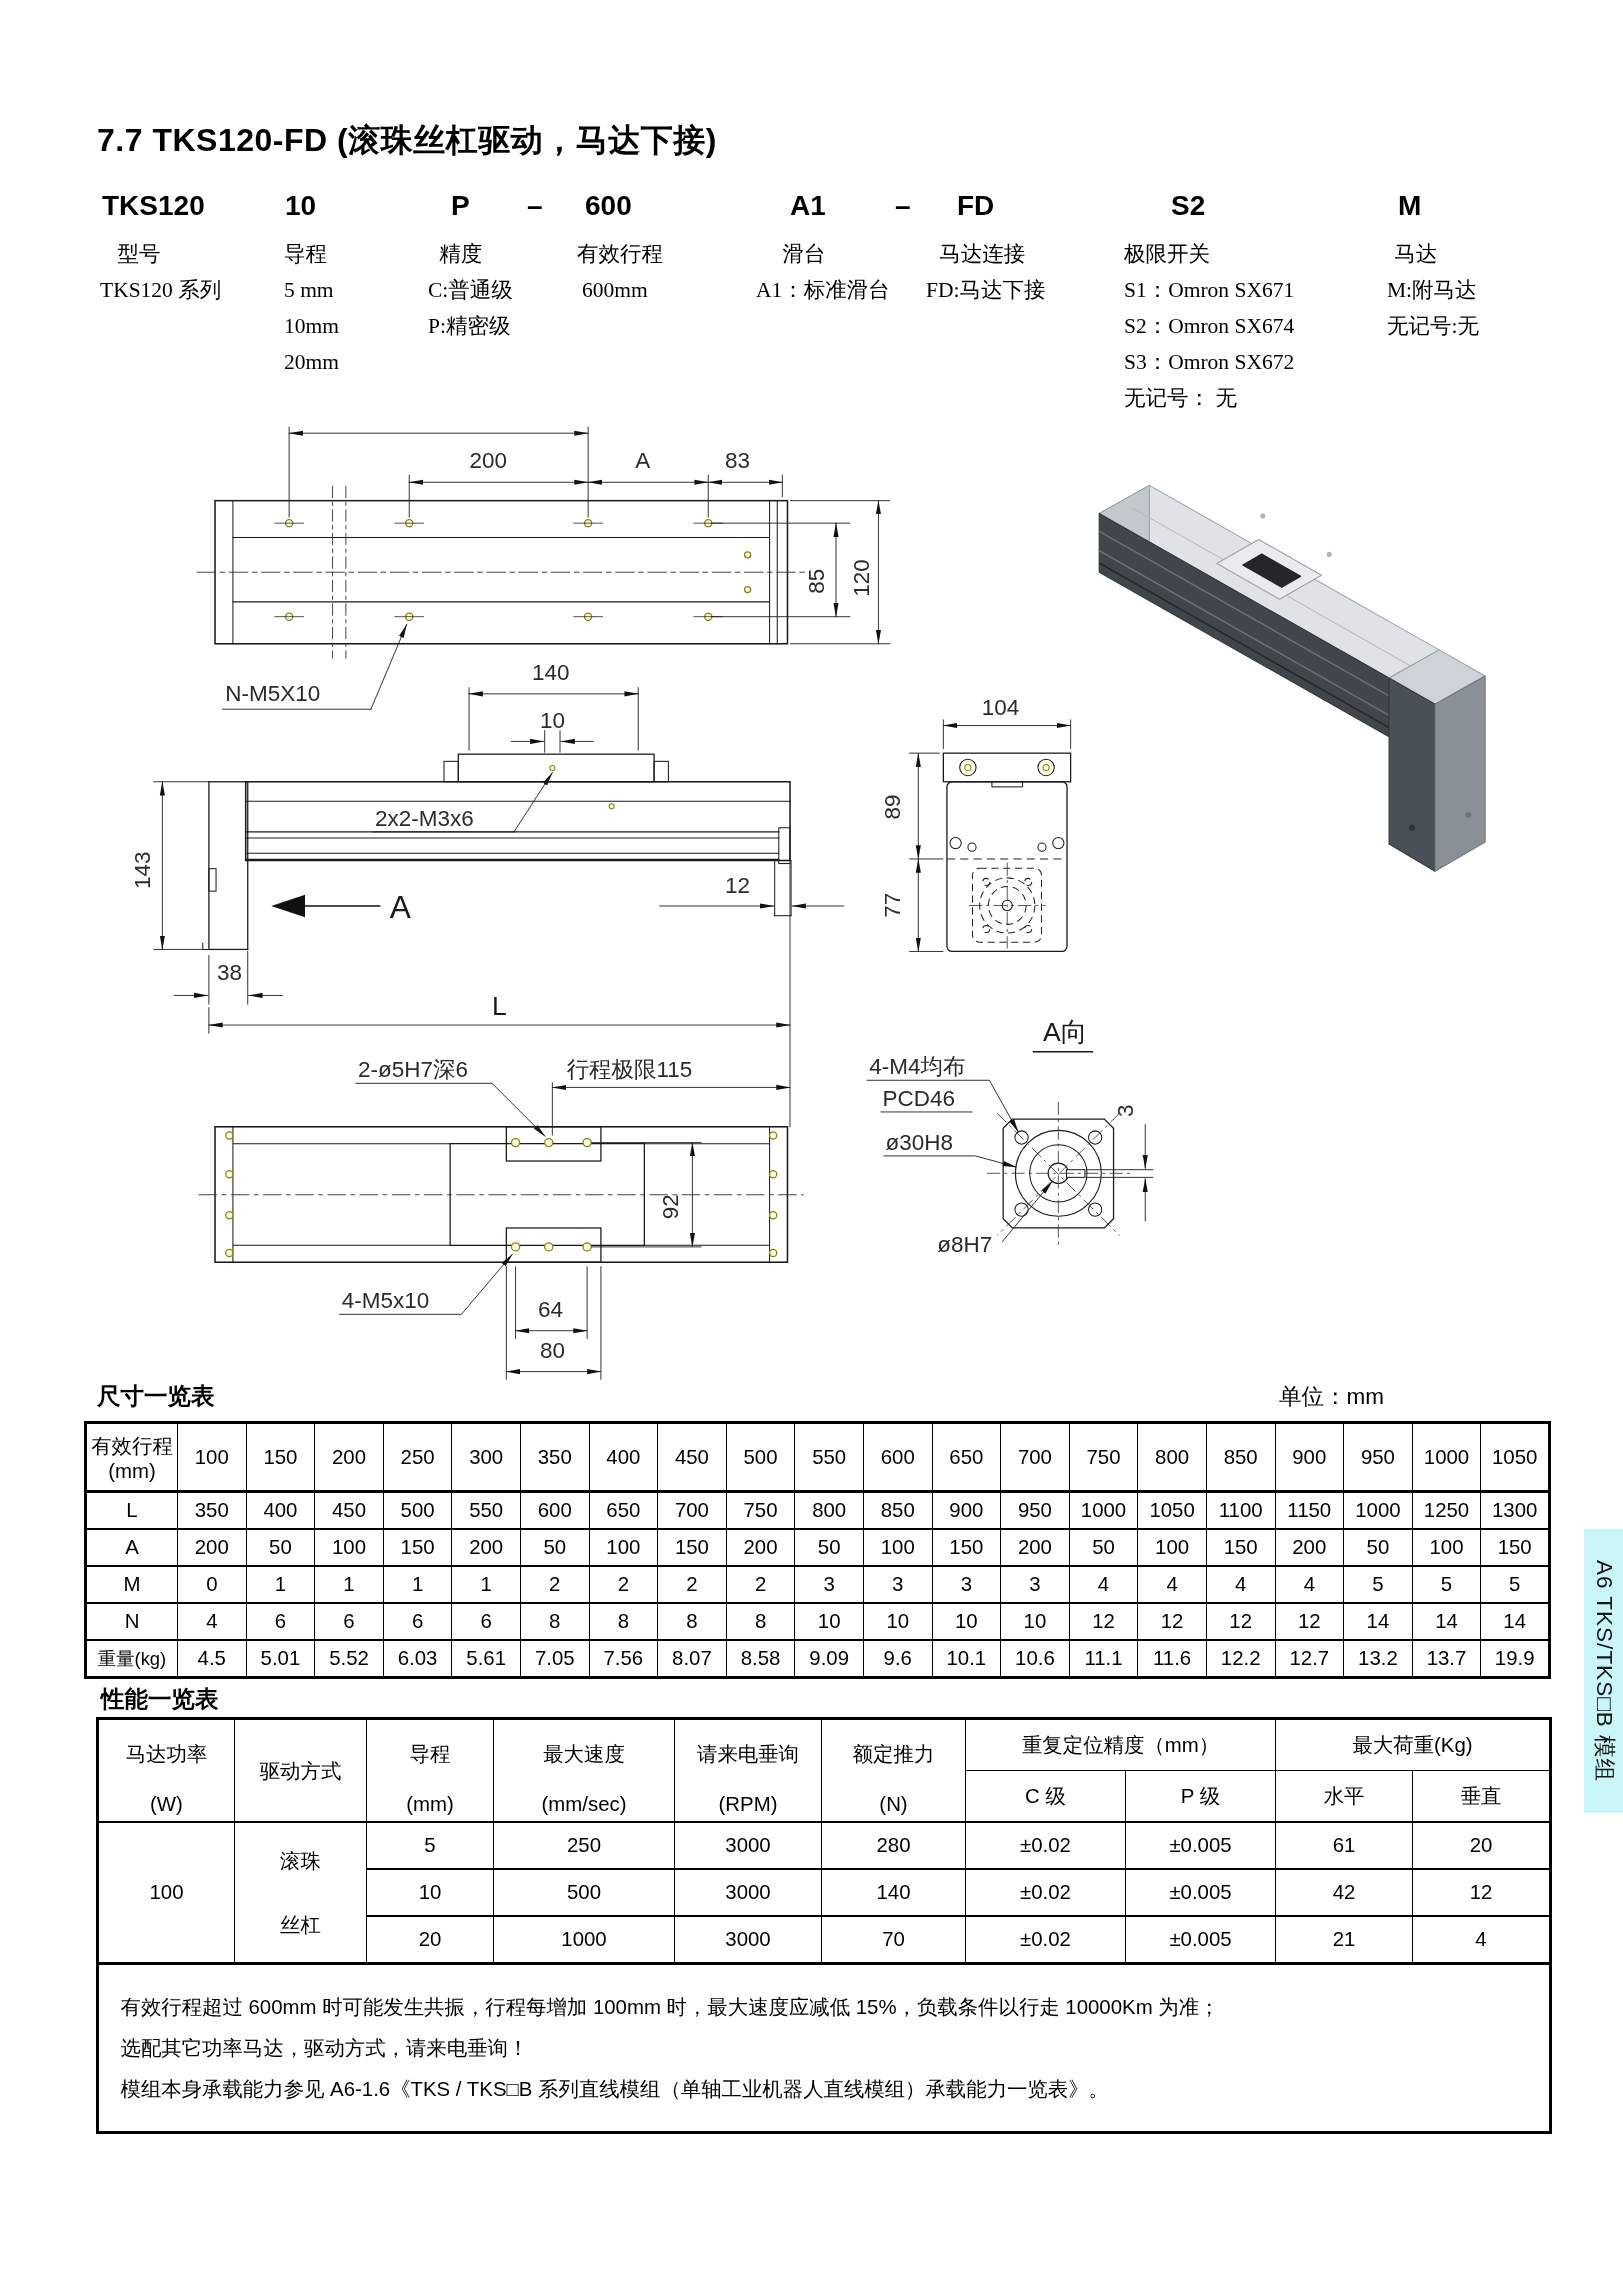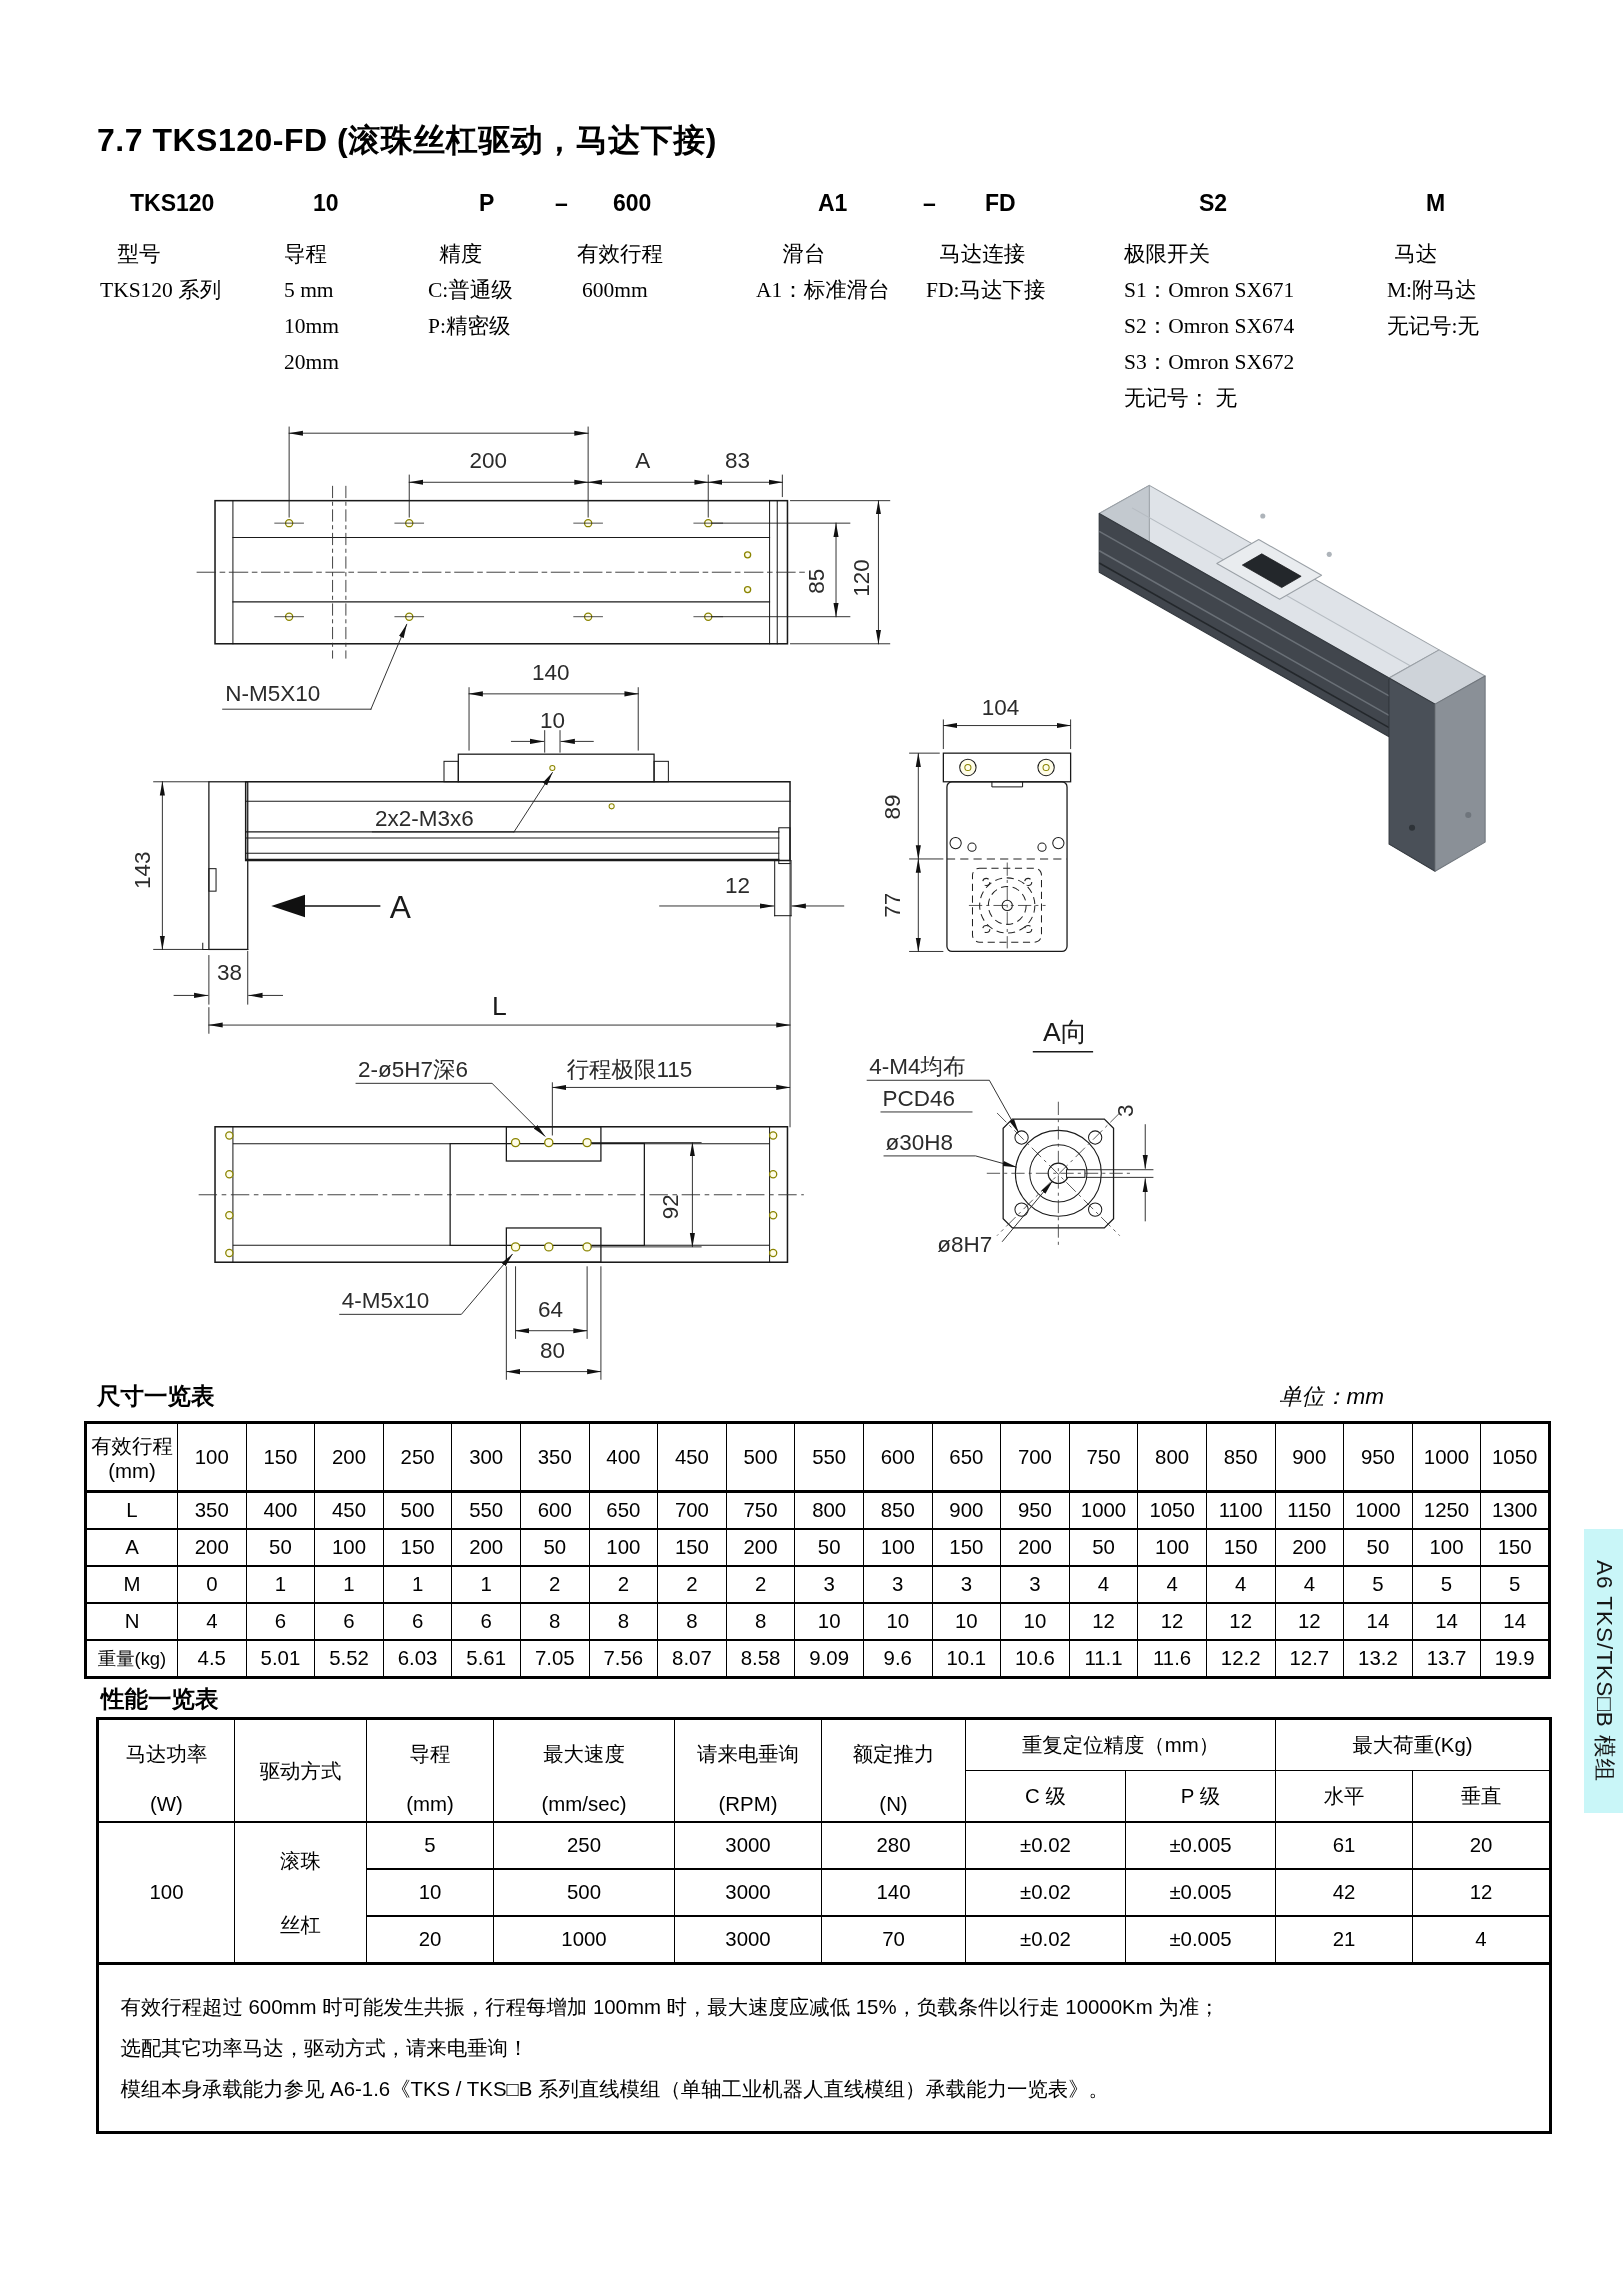--- a/index.html
+++ b/index.html
@@ -1,40 +1,40 @@
 <!DOCTYPE html>
 <html style="font-size:8.2px"><head>
 <meta charset="utf-8">
 <style>
   html,body{margin:0;padding:0;background:#ffffff;}
   body{width:1624px;height:2295px;position:relative;font-family:"Liberation Sans",sans-serif;color:#000;overflow:hidden;}
   .abs{position:absolute;}
   
   .page-title{left:97px;top:119px;font-size:32px;font-weight:bold;letter-spacing:0.5px;}
-  .code-part{position:absolute;top:190px;font-size:23px;font-weight:bold;margin-left:28px;}
+  .code-part{position:absolute;top:190px;font-size:28px;font-weight:bold;}
   .mcol{position:absolute;top:236px;font-size:21.5px;line-height:36px;white-space:nowrap;font-family:Liberation Serif, serif;}
   .mcol .cn{margin-bottom:0;}
   
   .tbl{border-collapse:collapse;table-layout:fixed;background:#fff;}
   .tbl td,.tbl th{border:1px solid #000;font-weight:normal;text-align:center;vertical-align:middle;font-size:20.4px;padding:0;}
   .dimtable{position:absolute;left:84px;top:1421px;width:1467px;}
   .dimtable td,.dimtable th{border-top-width:2px;border-bottom-width:2px;height:35px;}
   .dimtable tr.hd th,.dimtable tr.hd td{height:66px;border-bottom-width:3.1px;}
   .dimtable{border:3.1px solid #000;}
   .perftable{position:absolute;left:96px;top:1717px;width:1453px;border:3.1px solid #000;}
   .perftable th{font-size:20.4px;}
   .perftable .h1{height:43px;}
   .perftable .h2{height:43px;border-bottom-width:2.6px;}
   .perftable .dr td{height:45px;border-top-width:2px;border-bottom-width:2px;}
   .vsplit{display:flex;flex-direction:column;justify-content:space-between;height:76px;padding:5.1px 0;margin-top:15px;}
   .vsplit2{display:flex;flex-direction:column;justify-content:space-around;height:128px;}
   .notes-cell{text-align:left !important;padding:14.3px 5.1px 14.3px 21.5px !important;font-size:21.5px;}
   .notes-cell div{margin:13.3px 0;white-space:nowrap;}
   .sec-title{font-size:23.5px;font-weight:bold;}
-  .unit-label{font-size:22.5px;font-style:italic;}
+  .unit-label{font-size:22.5px;}
   
   .side-tab{left:1584px;top:1529px;width:40px;height:284px;background:#c9f6f8;display:flex;align-items:center;justify-content:center;}
   .side-tab span{writing-mode:vertical-rl;text-orientation:sideways;font-size:22.5px;color:#161616;letter-spacing:1px;white-space:nowrap;}
   
   text.d{font-family:"Liberation Sans",sans-serif;font-size:44px;fill:#2b2b2b;}
   text.big{font-family:"Liberation Sans",sans-serif;font-size:62px;fill:#1a1a1a;}
   text.t{font-family:"Liberation Sans",sans-serif;font-size:52px;fill:#1a1a1a;}
 </style>
 </head>
 <body>

